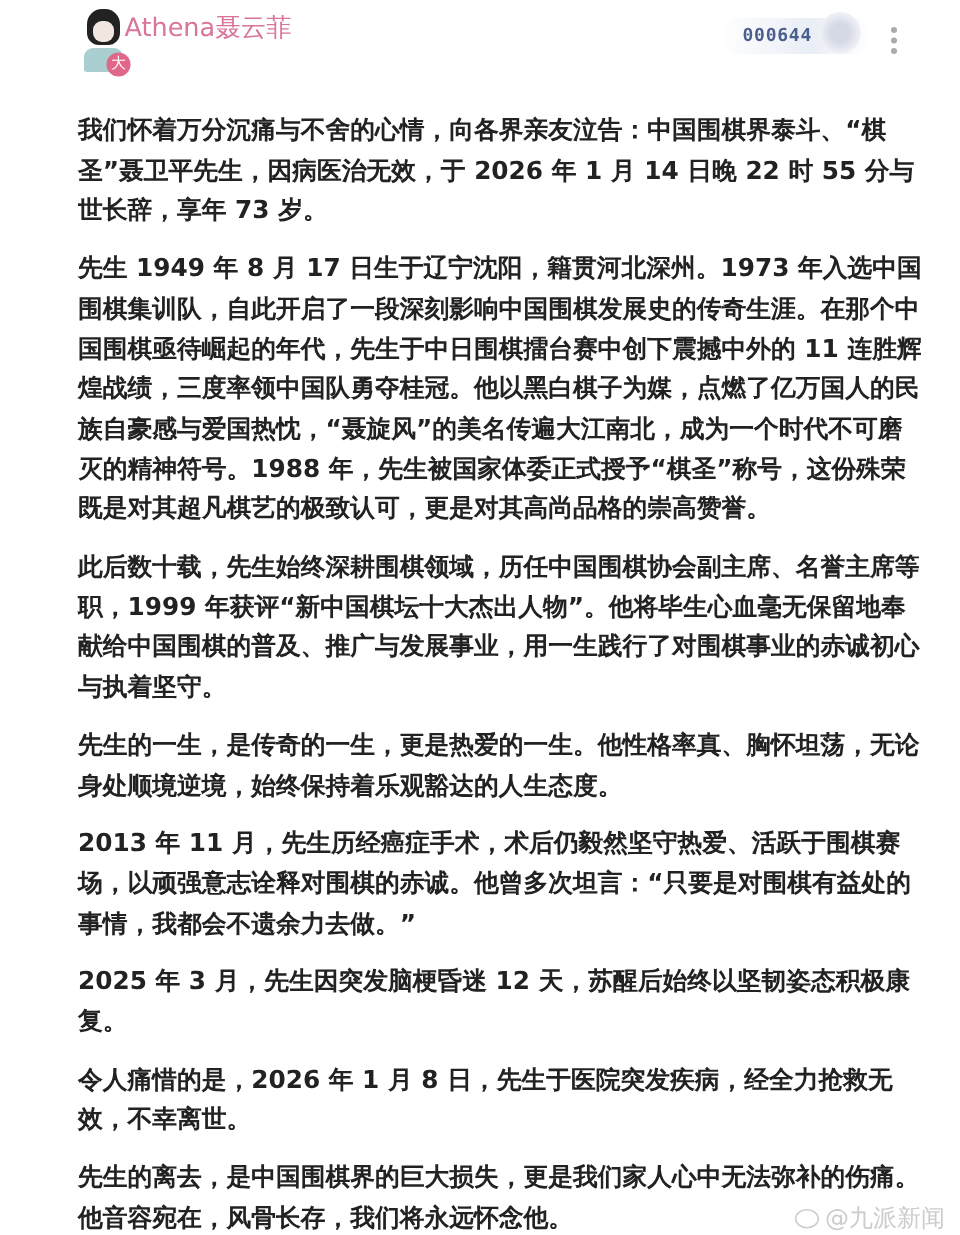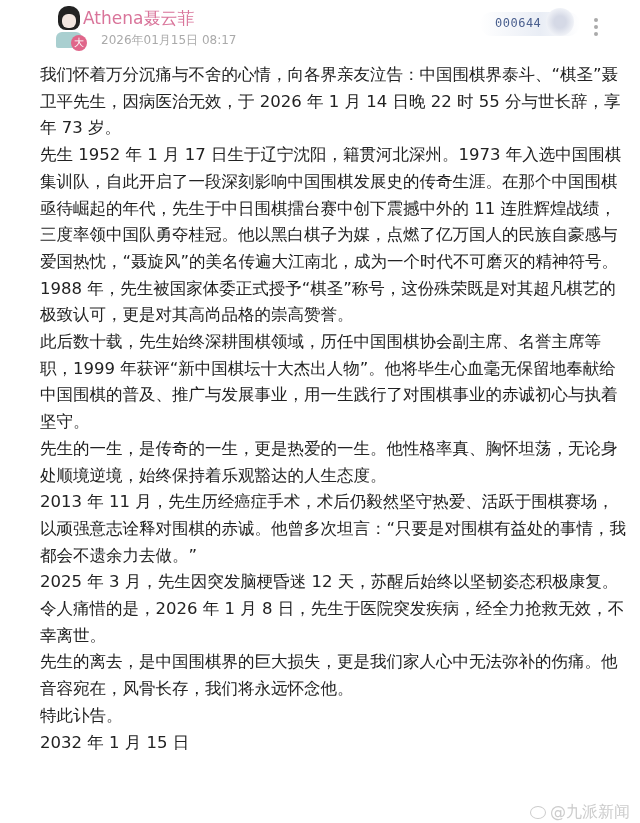--- a/index.html
+++ b/index.html
@@ -6,55 +6,54 @@
   body{width:640px;height:823px;position:relative;overflow:hidden;font-family:"DejaVu Sans","Liberation Sans",sans-serif;color:#222;}
   .header{position:absolute;left:0;top:0;width:640px;height:56px;}
   .avatar{position:absolute;left:52px;top:6px;width:34px;height:42px;}
   .avatar .face{position:absolute;left:6px;top:0;width:22px;height:24px;border-radius:10px 10px 8px 8px;background:#222;}
   .avatar .skin{position:absolute;left:10px;top:8px;width:14px;height:14px;border-radius:6px;background:#f2e6e0;}
   .avatar .body{position:absolute;left:4px;top:26px;width:26px;height:16px;border-radius:6px 6px 2px 2px;background:#a9cfd0;}
   .badge{position:absolute;left:71px;top:35px;width:16px;height:16px;border-radius:50%;background:#e0668a;color:#fff;font-size:10px;line-height:16px;text-align:center;}
   .username{position:absolute;left:83px;top:7px;font-size:17px;color:#d9749a;}
   .time{position:absolute;left:101px;top:32px;font-size:12px;color:#aaa;}
   .fan-badge{position:absolute;left:480px;top:12px;width:100px;height:24px;border-radius:12px;background:linear-gradient(90deg,#fff 0%,#e9edf5 60%,#fff 100%);}
-  .fan-num{position:absolute;left:15px;top:4px;font-family:"DejaVu Sans Mono",monospace;font-size:12px;font-weight:normal;color:#4a5f8e;letter-spacing:0.5px;}
+  .fan-num{position:absolute;left:15px;top:4px;font-family:"DejaVu Sans Mono",monospace;font-size:12px;font-weight:bold;color:#4a5f8e;letter-spacing:0.5px;}
   .fan-img{position:absolute;left:66px;top:-4px;width:28px;height:28px;border-radius:50%;background:radial-gradient(circle,#d5d9e6 30%,#f0f2f7 70%);}
   .more{position:absolute;left:594px;top:18px;width:6px;height:20px;}
   .more span{display:block;width:4px;height:4px;border-radius:50%;background:#aaa;margin:0 0 3px 0;}
   .content{position:absolute;left:40px;top:62px;width:590px;font-size:16.5px;line-height:26.7px;color:#222;}
-  .content p{margin:0;}
+  .content p{margin:12px;font-weight:bold;}
   .watermark{position:absolute;left:530px;top:802px;font-size:16px;color:#ccc;}
   .wb-icon{display:inline-block;width:14px;height:11px;border:1.5px solid #ccc;border-radius:50%;vertical-align:middle;margin-right:4px;}
 </style>
 </head>
 <body>
 
 <div class="header">
   <div class="avatar">
     <div class="face"></div>
     <div class="skin"></div>
     <div class="body"></div>
   </div>
   <div class="badge">大</div>
   <div class="username">Athena聂云菲</div>
-  <div class="time">2026年01月15日 08:17</div>
   <div class="fan-badge">
     <span class="fan-num">000644</span>
     <span class="fan-img"></span>
   </div>
   <div class="more">
       <span></span>
       <span></span>
       <span></span>
     </div>
 </div>
 
 <div class="content">
   <p>我们怀着万分沉痛与不舍的心情，向各界亲友泣告：中国围棋界泰斗、“棋圣”聂卫平先生，因病医治无效，于 2026 年 1 月 14 日晚 22 时 55 分与世长辞，享年 73 岁。</p>
-  <p>先生 1952 年 1 月 17 日生于辽宁沈阳，籍贯河北深州。1973 年入选中国围棋集训队，自此开启了一段深刻影响中国围棋发展史的传奇生涯。在那个中国围棋亟待崛起的年代，先生于中日围棋擂台赛中创下震撼中外的 11 连胜辉煌战绩，三度率领中国队勇夺桂冠。他以黑白棋子为媒，点燃了亿万国人的民族自豪感与爱国热忱，“聂旋风”的美名传遍大江南北，成为一个时代不可磨灭的精神符号。1988 年，先生被国家体委正式授予“棋圣”称号，这份殊荣既是对其超凡棋艺的极致认可，更是对其高尚品格的崇高赞誉。</p>
+  <p>先生 1949 年 8 月 17 日生于辽宁沈阳，籍贯河北深州。1973 年入选中国围棋集训队，自此开启了一段深刻影响中国围棋发展史的传奇生涯。在那个中国围棋亟待崛起的年代，先生于中日围棋擂台赛中创下震撼中外的 11 连胜辉煌战绩，三度率领中国队勇夺桂冠。他以黑白棋子为媒，点燃了亿万国人的民族自豪感与爱国热忱，“聂旋风”的美名传遍大江南北，成为一个时代不可磨灭的精神符号。1988 年，先生被国家体委正式授予“棋圣”称号，这份殊荣既是对其超凡棋艺的极致认可，更是对其高尚品格的崇高赞誉。</p>
   <p>此后数十载，先生始终深耕围棋领域，历任中国围棋协会副主席、名誉主席等职，1999 年获评“新中国棋坛十大杰出人物”。他将毕生心血毫无保留地奉献给中国围棋的普及、推广与发展事业，用一生践行了对围棋事业的赤诚初心与执着坚守。</p>
   <p>先生的一生，是传奇的一生，更是热爱的一生。他性格率真、胸怀坦荡，无论身处顺境逆境，始终保持着乐观豁达的人生态度。</p>
   <p>2013 年 11 月，先生历经癌症手术，术后仍毅然坚守热爱、活跃于围棋赛场，以顽强意志诠释对围棋的赤诚。他曾多次坦言：“只要是对围棋有益处的事情，我都会不遗余力去做。”</p>
   <p>2025 年 3 月，先生因突发脑梗昏迷 12 天，苏醒后始终以坚韧姿态积极康复。</p>
   <p>令人痛惜的是，2026 年 1 月 8 日，先生于医院突发疾病，经全力抢救无效，不幸离世。</p>
   <p>先生的离去，是中国围棋界的巨大损失，更是我们家人心中无法弥补的伤痛。他音容宛在，风骨长存，我们将永远怀念他。</p>
   <p>特此讣告。</p>
   <p>2032 年 1 月 15 日</p>
 </div>
 

